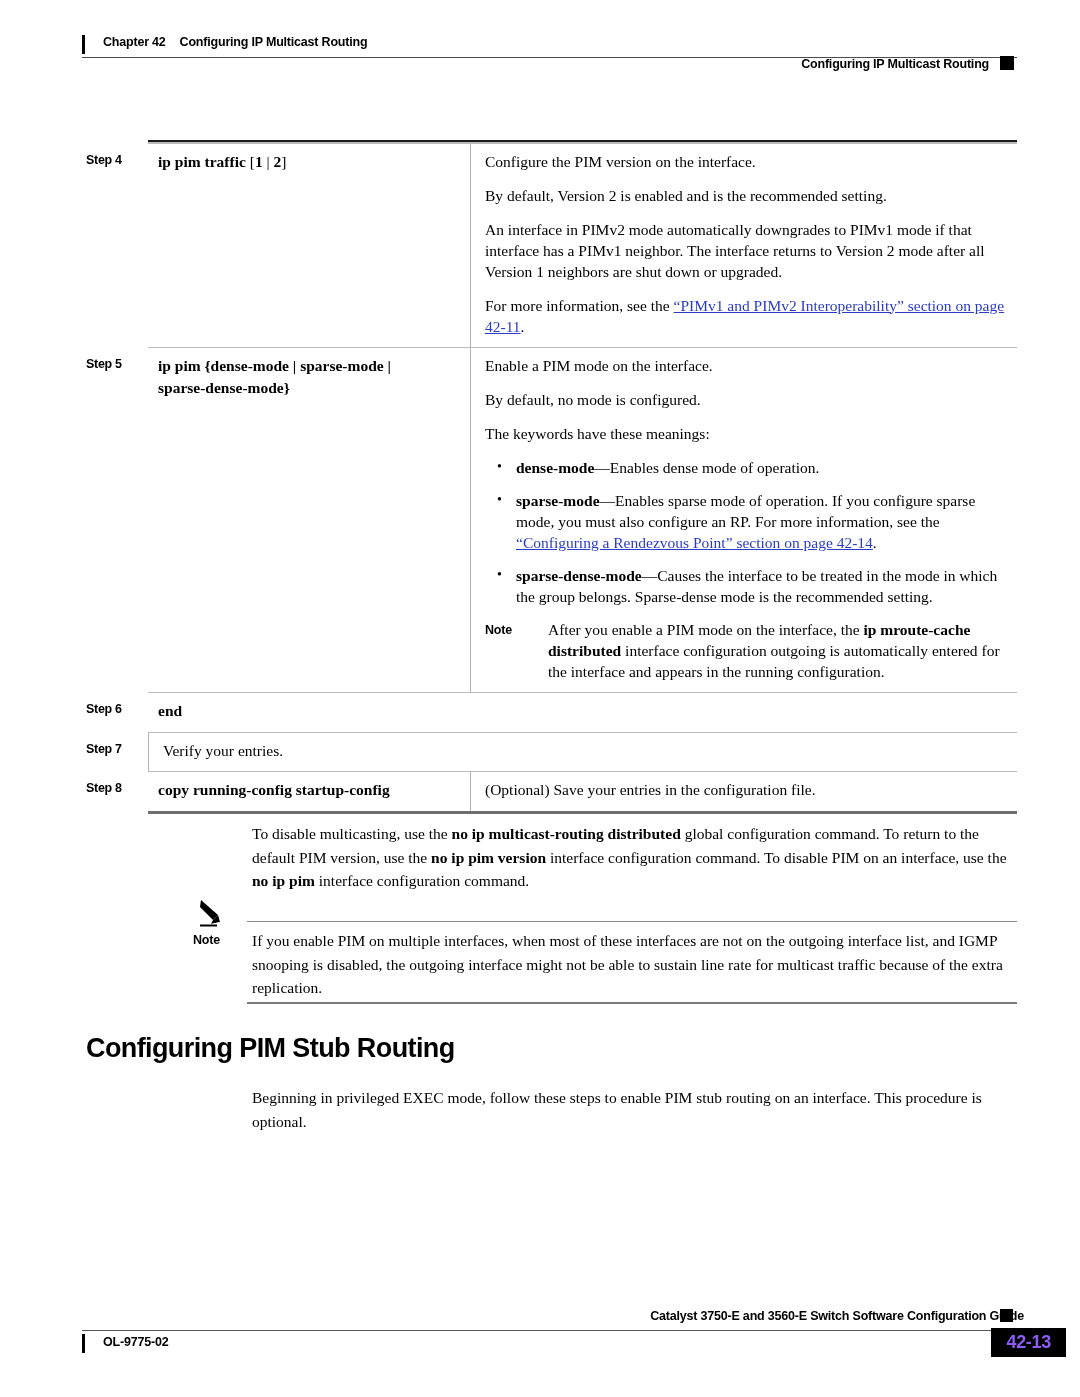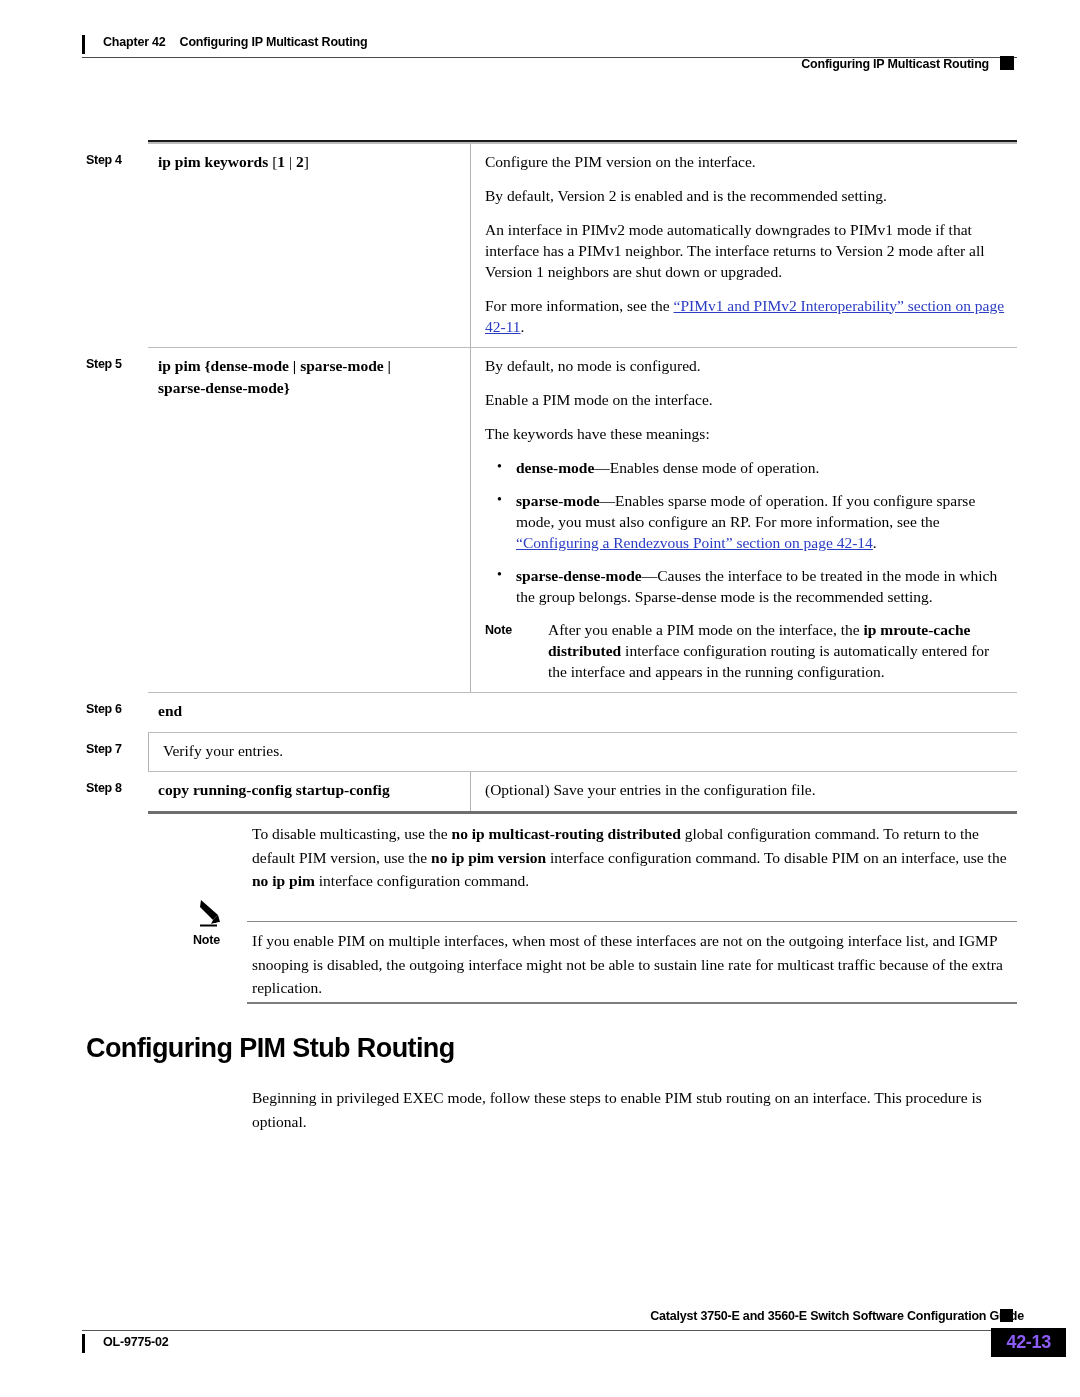--- a/index.html
+++ b/index.html
@@ -316,50 +316,50 @@
 
   <div class="proc-table">
 
     <div class="rule-top"></div>
 
     <div class="rule-thin"></div>
 
     <div class="trow">
       <span class="step-label">Step 4</span>
       <div class="tcell-cmd">
-        <div class="cmd-text"><span>ip pim keywords</span> <span class="plain">[</span><span>1</span> <span class="plain">|</span> <span>2</span><span class="plain">]</span></div>
+        <div class="cmd-text"><span>ip pim traffic</span> <span class="plain">[</span><span>1</span> <span class="plain">|</span> <span>2</span><span class="plain">]</span></div>
       </div>
       <div class="tcell-purpose">
         <p class="purpose-p">Configure the PIM version on the interface.</p>
         <p class="purpose-p">By default, Version 2 is enabled and is the recommended setting.</p>
         <p class="purpose-p">An interface in PIMv2 mode automatically downgrades to PIMv1 mode if that interface has a PIMv1 neighbor. The interface returns to Version 2 mode after all Version 1 neighbors are shut down or upgraded.</p>
         <p class="purpose-p"><span>For more information, see the </span><a class="link" href="#">“PIMv1 and PIMv2 Interoperability” section on page 42-11</a><span>.</span></p>
       </div>
     </div>
     <div class="rule-thin"></div>
 
     <div class="trow">
       <span class="step-label">Step 5</span>
       <div class="tcell-cmd">
         <div class="cmd-text">
           <span>ip pim {dense-mode | sparse-mode |</span><br>
           <span>sparse-dense-mode}</span>
         </div>
       </div>
       <div class="tcell-purpose">
+        <p class="purpose-p">Enable a PIM mode on the interface.</p>
         <p class="purpose-p">By default, no mode is configured.</p>
-        <p class="purpose-p">Enable a PIM mode on the interface.</p>
         <p class="purpose-p">The keywords have these meanings:</p>
         <ul class="kw-list">
           <li><b class="kw">dense-mode</b><span>—Enables dense mode of operation.</span></li>
           <li><b class="kw">sparse-mode</b><span>—Enables sparse mode of operation. If you configure sparse mode, you must also configure an RP. For more information, see the </span><a class="link" href="#">“Configuring a Rendezvous Point” section on page 42-14</a><span>.</span></li>
           <li><b class="kw">sparse-dense-mode</b><span>—Causes the interface to be treated in the mode in which the group belongs. Sparse-dense mode is the recommended setting.</span></li>
         </ul>
         <div class="inline-note">
-          <span class="note-word">Note</span><span>After you enable a PIM mode on the interface, the </span><b class="kw">ip mroute-cache distributed</b><span> interface configuration routing is automatically entered for the interface and appears in the running configuration.</span>
+          <span class="note-word">Note</span><span>After you enable a PIM mode on the interface, the </span><b class="kw">ip mroute-cache distributed</b><span> interface configuration outgoing is automatically entered for the interface and appears in the running configuration.</span>
         </div>
       </div>
     </div>
     <div class="rule-thin"></div>
 
     <div class="trow">
       <span class="step-label">Step 6</span>
       <div class="tcell-cmd">
         <div class="cmd-text">end</div>
       </div>

